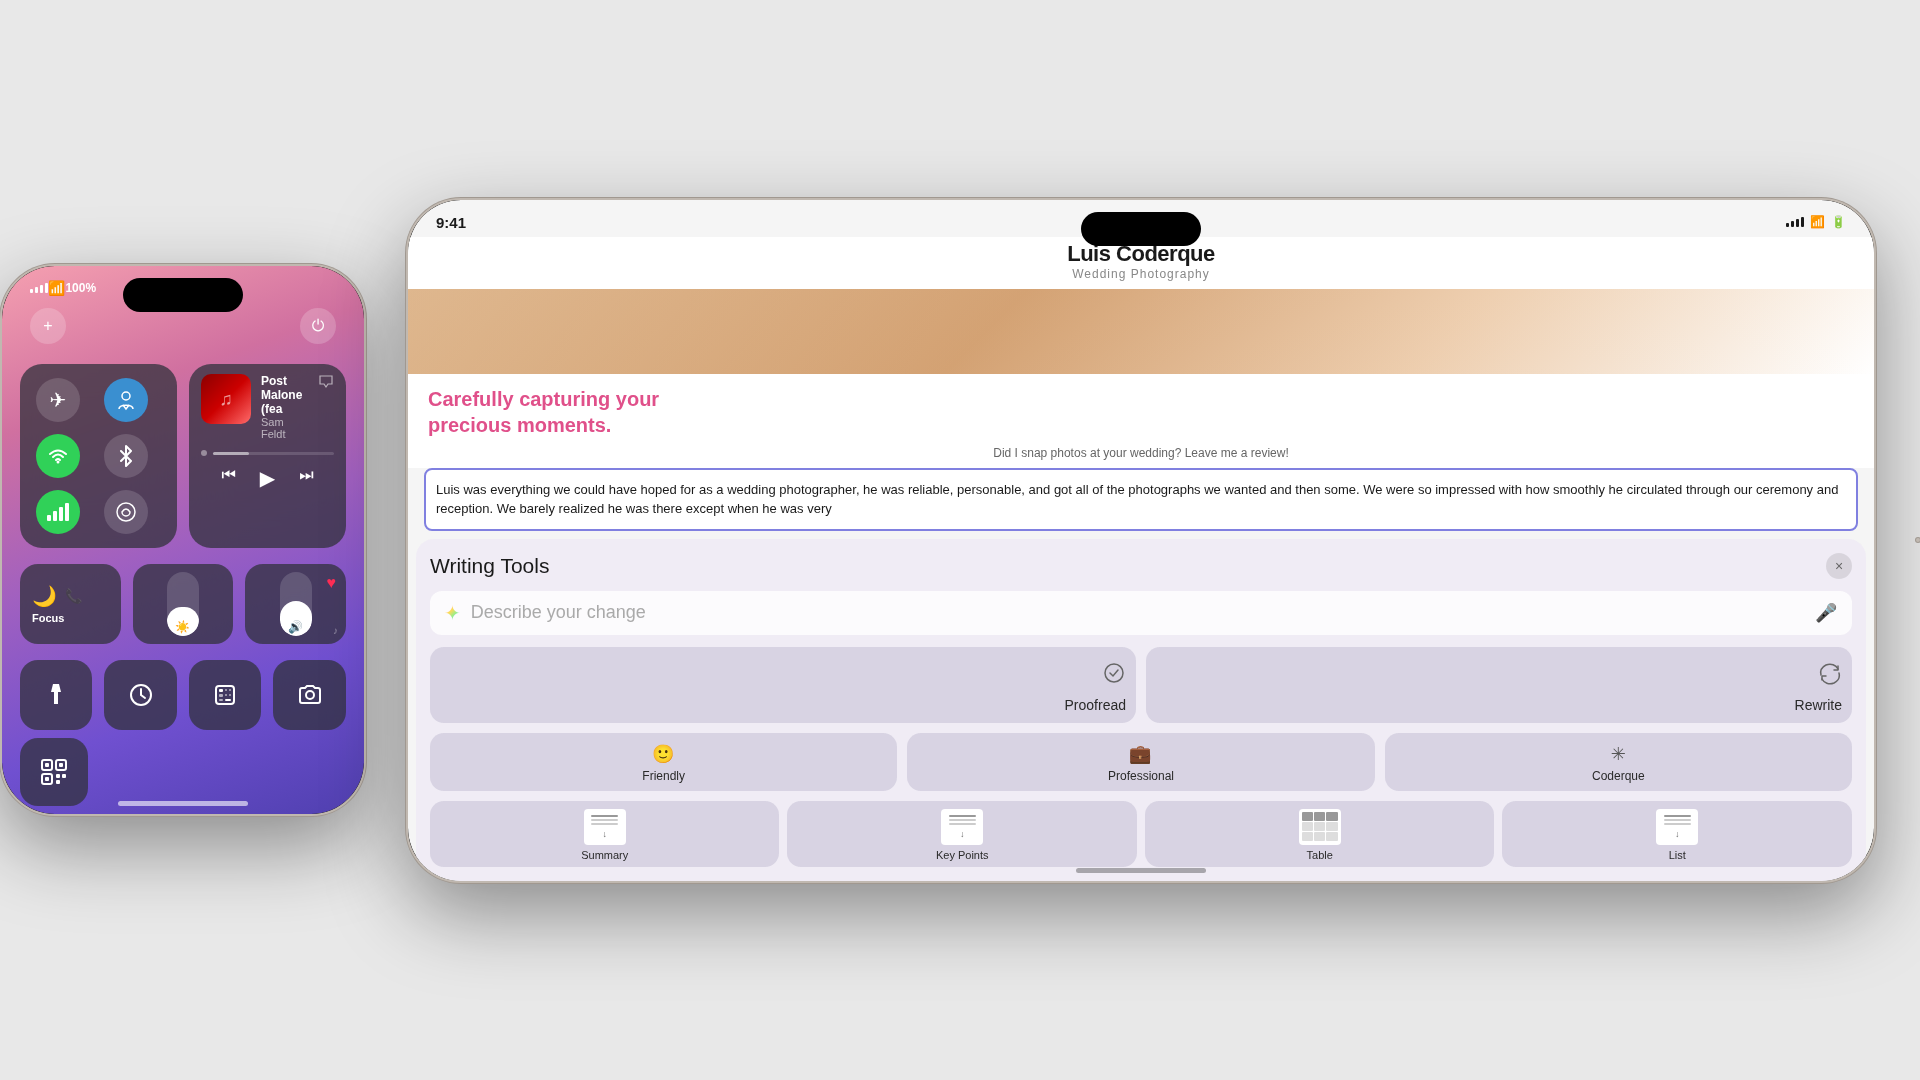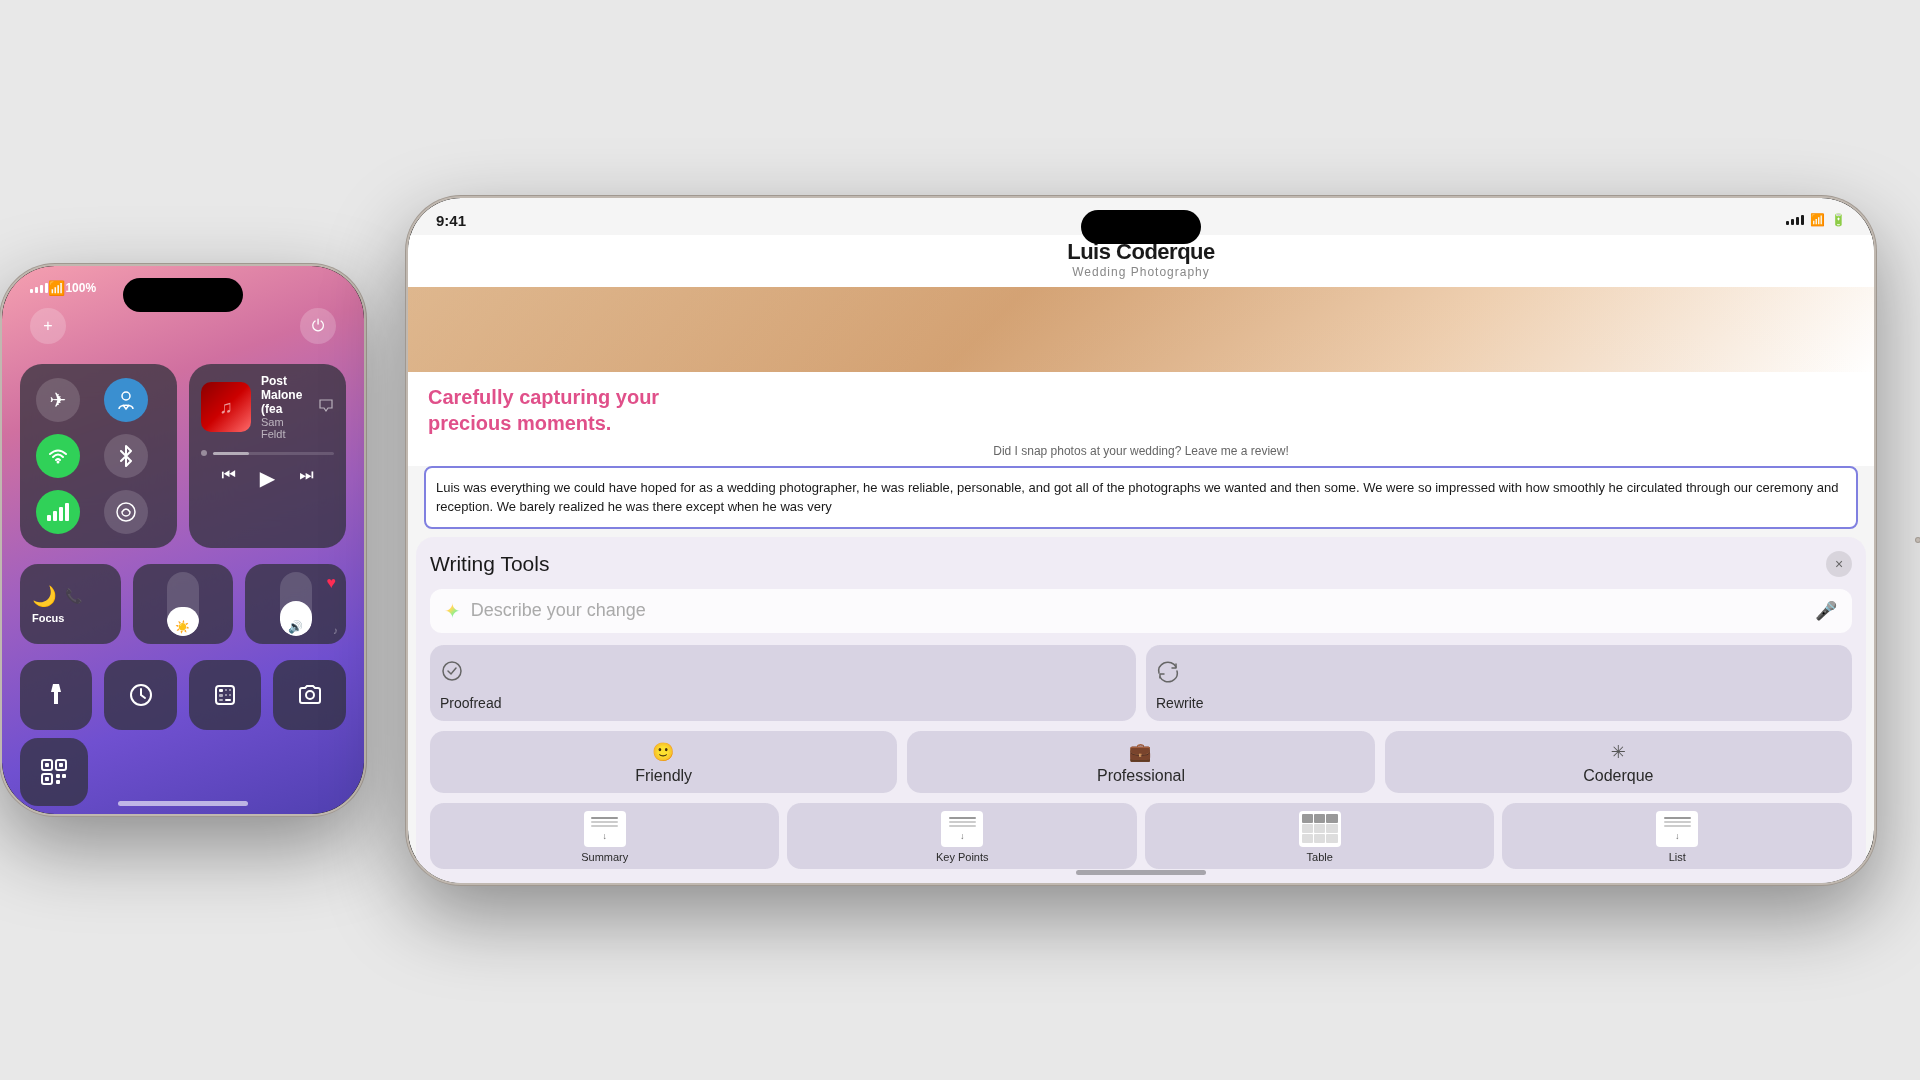--- a/index.html
+++ b/index.html
@@ -100,21 +100,20 @@
       align-items: center;
       justify-content: center;
       font-size: 20px;
       color: white;
     }
     .cc-toggle-inactive { background: rgba(255,255,255,0.15); }
     .cc-toggle-green { background: #30d158; }
 
     .cc-now-playing {
       display: flex;
-      align-items: center;
       gap: 10px;
       padding: 10px 12px;
     }
     .cc-album-art {
       width: 50px;
       height: 50px;
       border-radius: 10px;
       background: linear-gradient(135deg, #8b0000, #cc0000, #ff6b6b);
       flex-shrink: 0;
       position: relative;
@@ -371,38 +370,38 @@
       gap: 10px;
       margin-bottom: 10px;
     }
     .wt-btn-large {
       flex: 1;
       background: rgba(200,195,215,0.6);
       border-radius: 14px;
       padding: 14px 10px 10px;
       display: flex;
       flex-direction: column;
-      align-items: flex-start;
+      align-items: flex-end;
       gap: 6px;
     }
     .wt-btn-icon { font-size: 22px; color: #555; }
     .wt-btn-label { font-size: 14px; font-weight: 500; color: #2a2a2a; }
 
     .wt-btn-medium {
       flex: 1;
       background: rgba(200,195,215,0.6);
       border-radius: 14px;
       padding: 10px 8px 8px;
       display: flex;
       flex-direction: column;
       align-items: center;
       gap: 4px;
     }
     .wt-btn-medium .wt-btn-icon { font-size: 18px; }
-    .wt-btn-medium .wt-btn-label { font-size: 16px; font-weight: 500; color: #2a2a2a; }
+    .wt-btn-medium .wt-btn-label { font-size: 12px; font-weight: 500; color: #2a2a2a; }
 
     
     .wt-doc-row {
       display: flex;
       gap: 8px;
     }
     .wt-doc-btn {
       flex: 1;
       background: rgba(200,195,215,0.6);
       border-radius: 14px;

